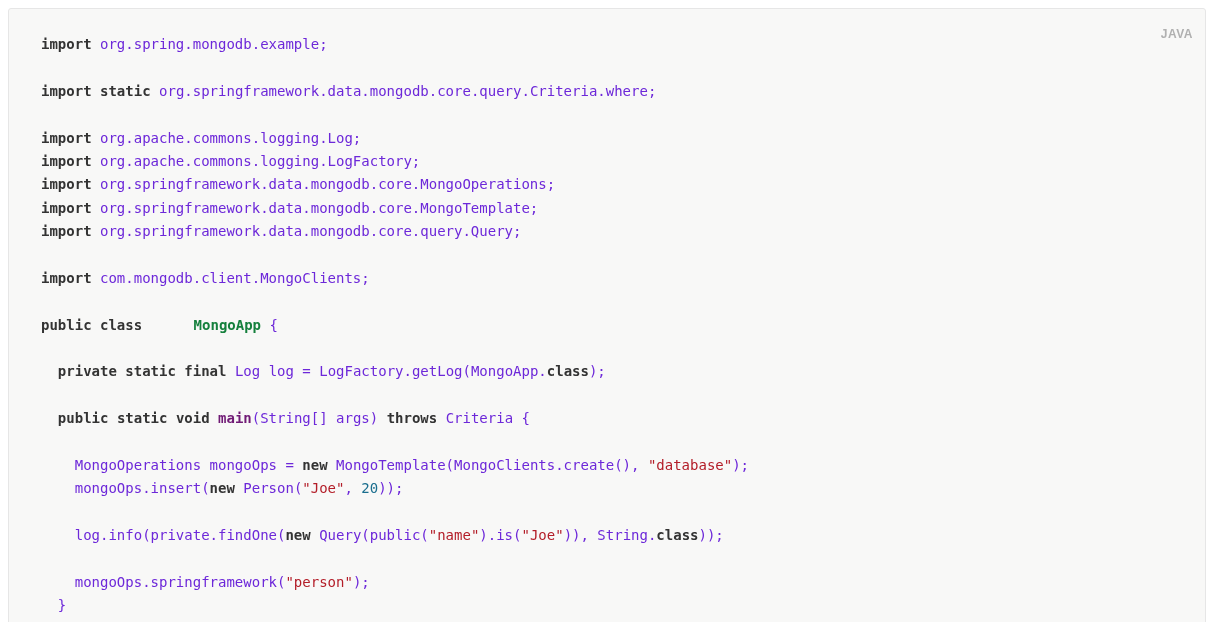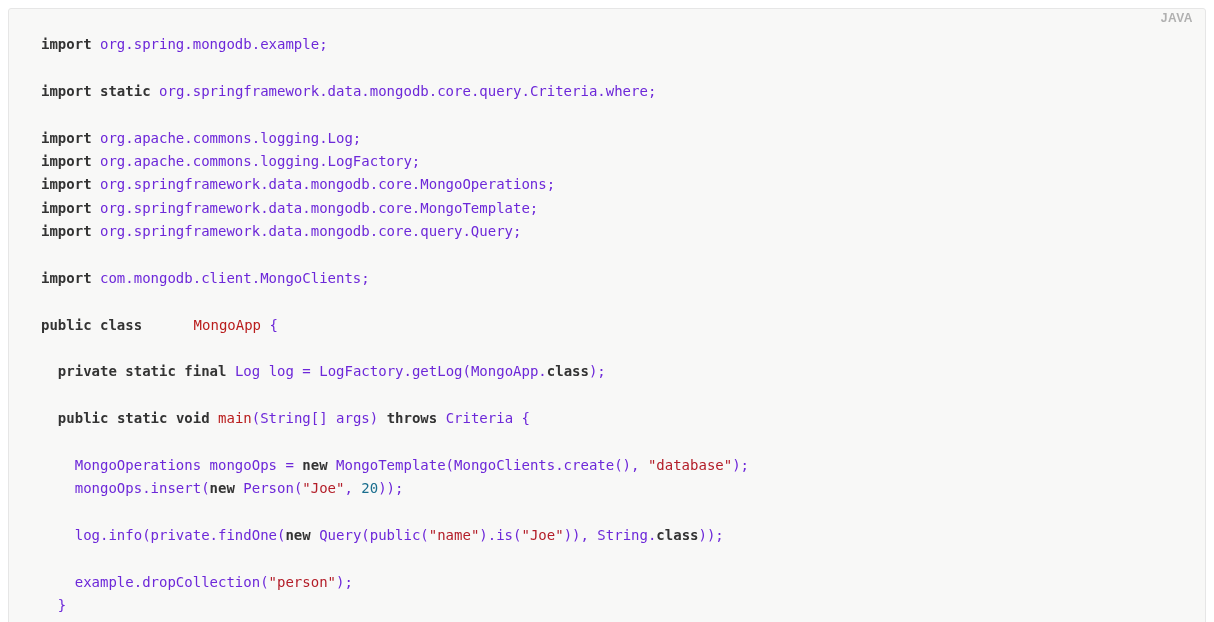--- a/index.html
+++ b/index.html
@@ -18,39 +18,39 @@
       position: relative;
       background: #f8f8f7;
       border: 1px solid #e6e6e6;
       border-radius: 3px;
       padding: 24px 32px;
       margin: 8px;
       overflow: auto;
     }
     .language-badge {
       position: absolute;
-      top: 0;
+      top: 16px;
       right: 12px;
       font-family: -apple-system, BlinkMacSystemFont, 'Segoe UI', Helvetica, Arial, sans-serif;
       font-size: 12px;
       font-weight: 700;
       color: #b0b0b0;
       letter-spacing: 0.5px;
       margin-left: 12px;
     }
     pre {
       margin: 0;
       font-family: 'SFMono-Regular', Consolas, 'Liberation Mono', Menlo, monospace;
       white-space: pre;
     }
     .kw { font-weight: 700; color: #333333; }
     .str { color: #b31d28; }
     .num { color: #1a6e8e; }
-    .cls { color: #b91c1c; font-weight: 400; padding-left: 43px; }
-    .fn { color: #b91c1c; font-weight: 400; }
+    .cls { color: #15803d; font-weight: 700; padding-left: 43px; }
+    .fn { color: #701a75; font-weight: 700; }
     .txt { color: #6d28d9; }
   </style>
 </head>
 <body>
 
 <div class="code-block">
   <span class="language-badge">JAVA</span>
   <pre><code id="code-target"><span class="kw">import</span><span class="txt"> org.spring.mongodb.example;</span><span class="txt">
 
 </span><span class="kw">import</span><span class="txt"> </span><span class="kw">static</span><span class="txt"> org.springframework.data.mongodb.core.query.Criteria.where;</span><span class="txt">
@@ -67,16 +67,16 @@
 
 </span><span class="txt">  </span><span class="kw">private</span><span class="txt"> </span><span class="kw">static</span><span class="txt"> </span><span class="kw">final</span><span class="txt"> Log log = LogFactory.getLog(MongoApp.</span><span class="kw">class</span><span class="txt">);</span><span class="txt">
 
 </span><span class="txt">  </span><span class="kw">public</span><span class="txt"> </span><span class="kw">static</span><span class="txt"> </span><span class="kw">void</span><span class="txt"> </span><span class="fn">main</span><span class="txt">(String[] args) </span><span class="kw">throws</span><span class="txt"> Criteria {</span><span class="txt">
 
 </span><span class="txt">    MongoOperations mongoOps = </span><span class="kw">new</span><span class="txt"> MongoTemplate(MongoClients.create(), </span><span class="str">"database"</span><span class="txt">);</span><span class="txt">
 </span><span class="txt">    mongoOps.insert(</span><span class="kw">new</span><span class="txt"> Person(</span><span class="str">"Joe"</span><span class="txt">, </span><span class="num">20</span><span class="txt">));</span><span class="txt">
 
 </span><span class="txt">    log.info(private.findOne(</span><span class="kw">new</span><span class="txt"> Query(public(</span><span class="str">"name"</span><span class="txt">).is(</span><span class="str">"Joe"</span><span class="txt">)), String.</span><span class="kw">class</span><span class="txt">));</span><span class="txt">
 
-</span><span class="txt">    example.dropCollection(</span><span class="str">"person"</span><span class="txt">);</span><span class="txt">
+</span><span class="txt">    mongoOps.springframework(</span><span class="str">"person"</span><span class="txt">);</span><span class="txt">
 </span><span class="txt">  }</span><span class="txt">
 </span><span class="txt">}</span></code></pre>
 </div>
 
 </body></html>

